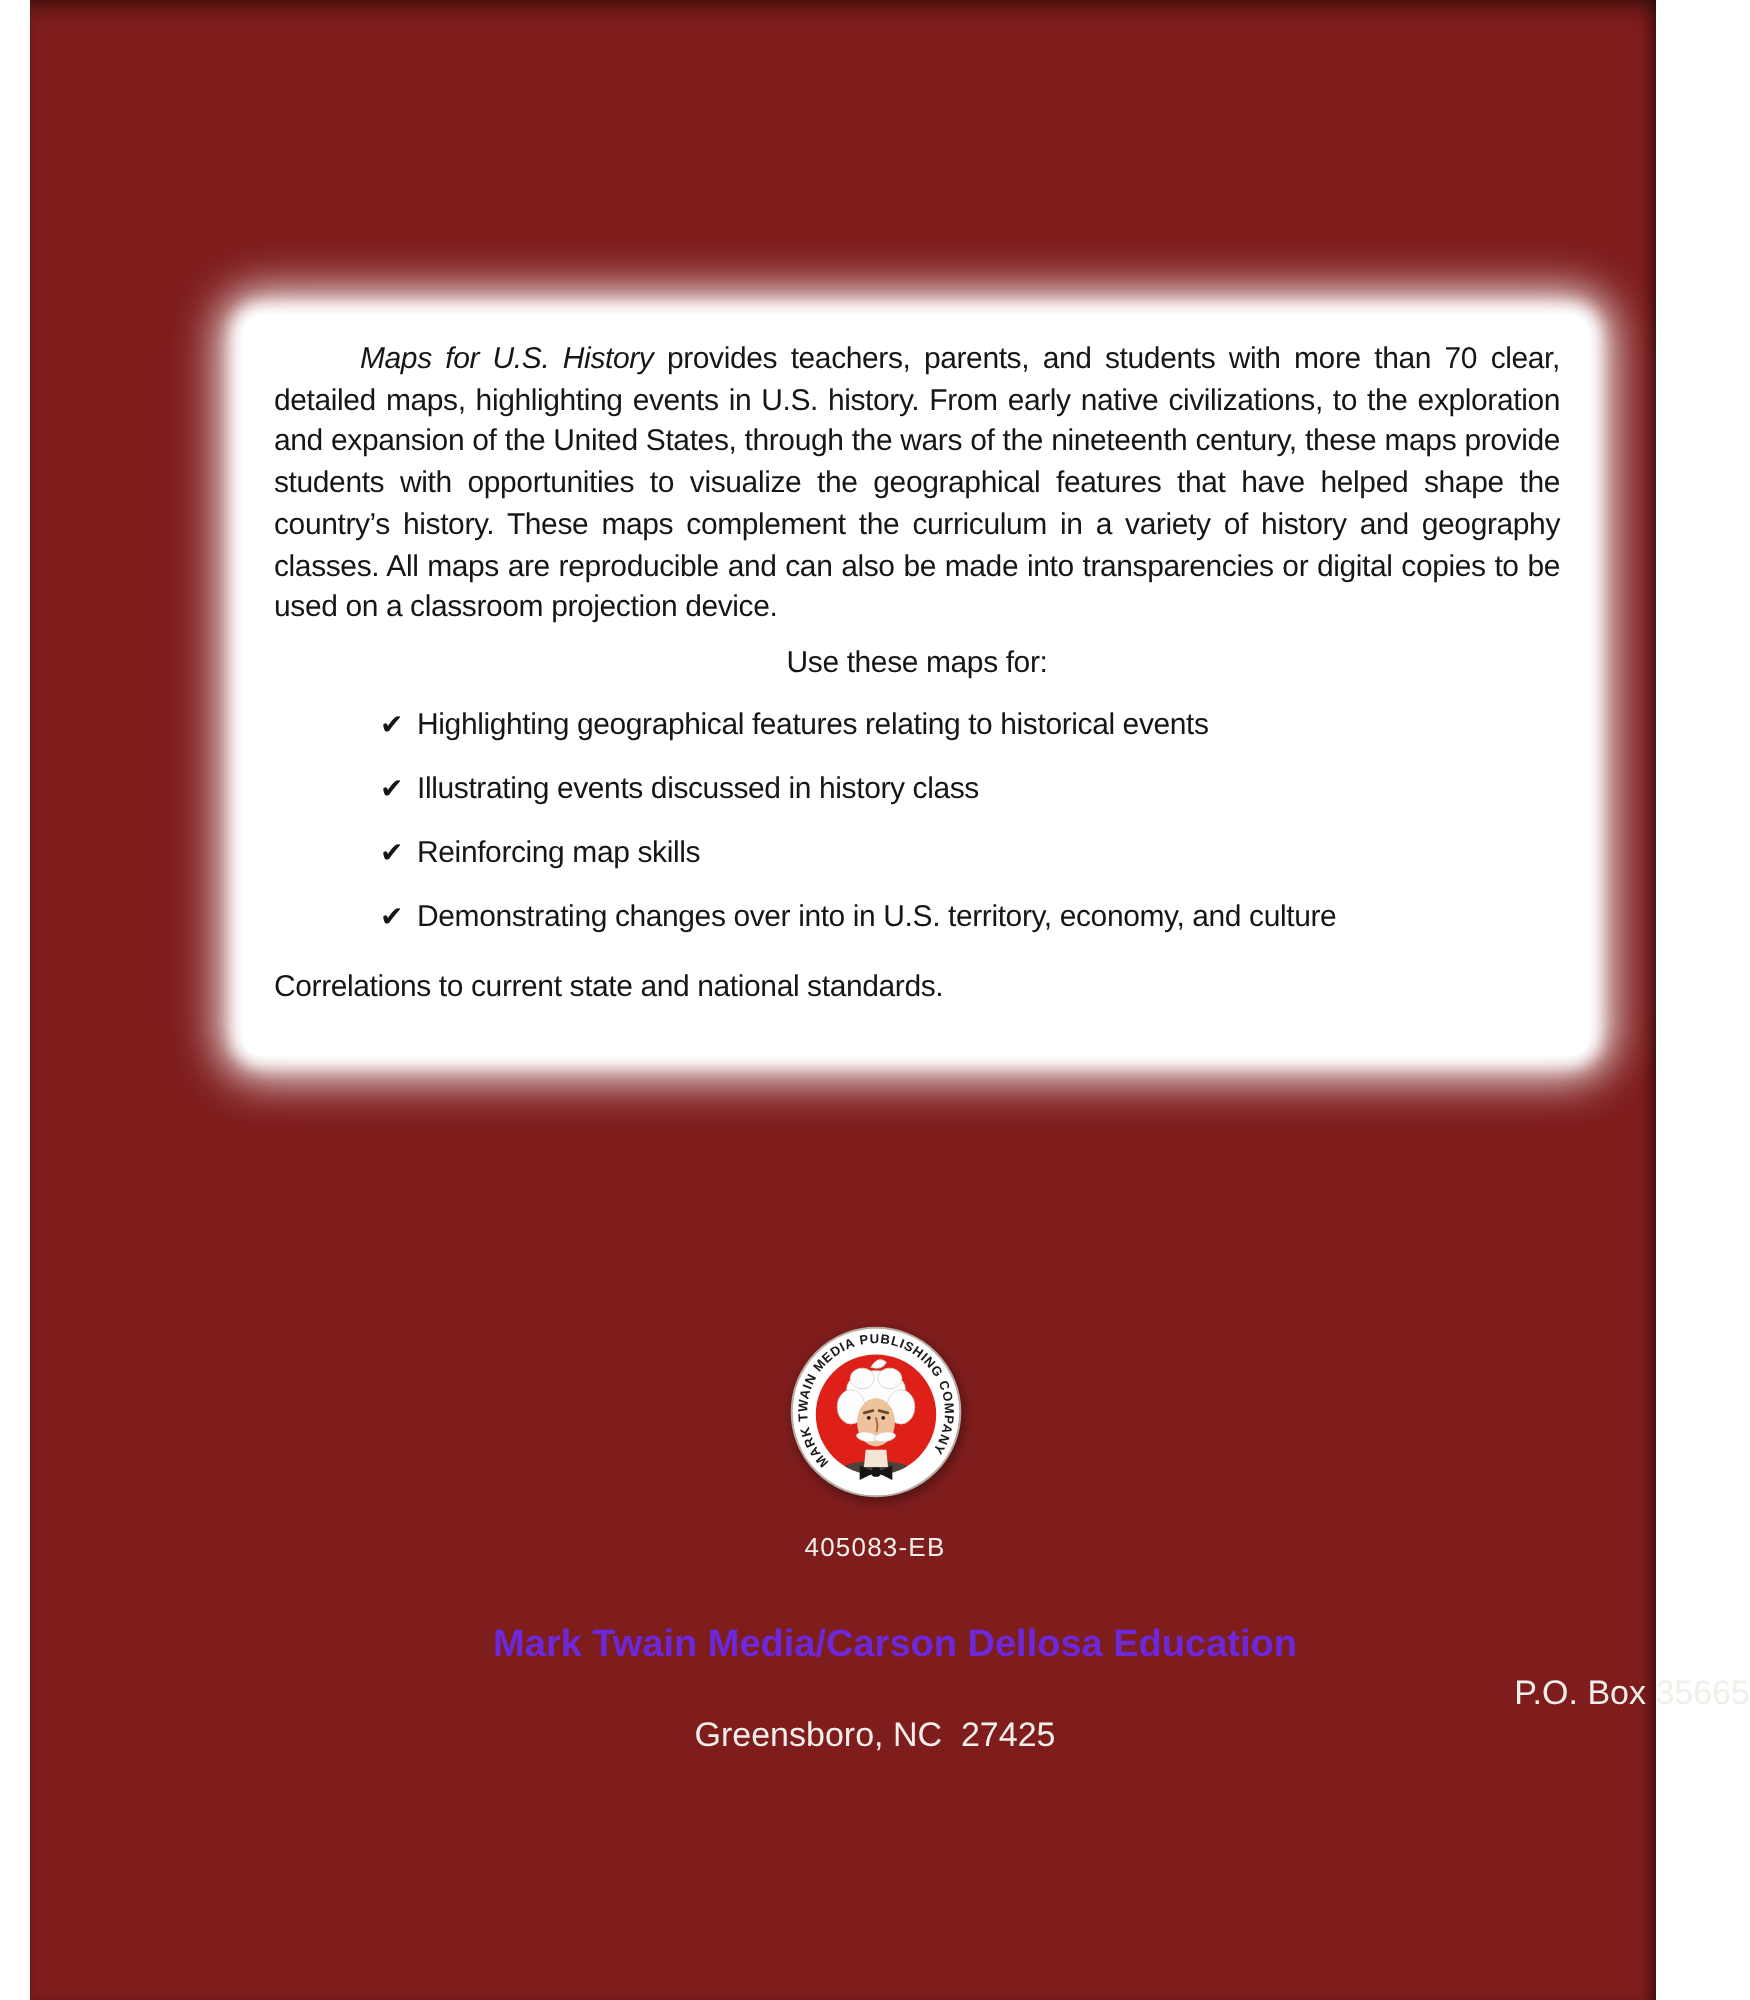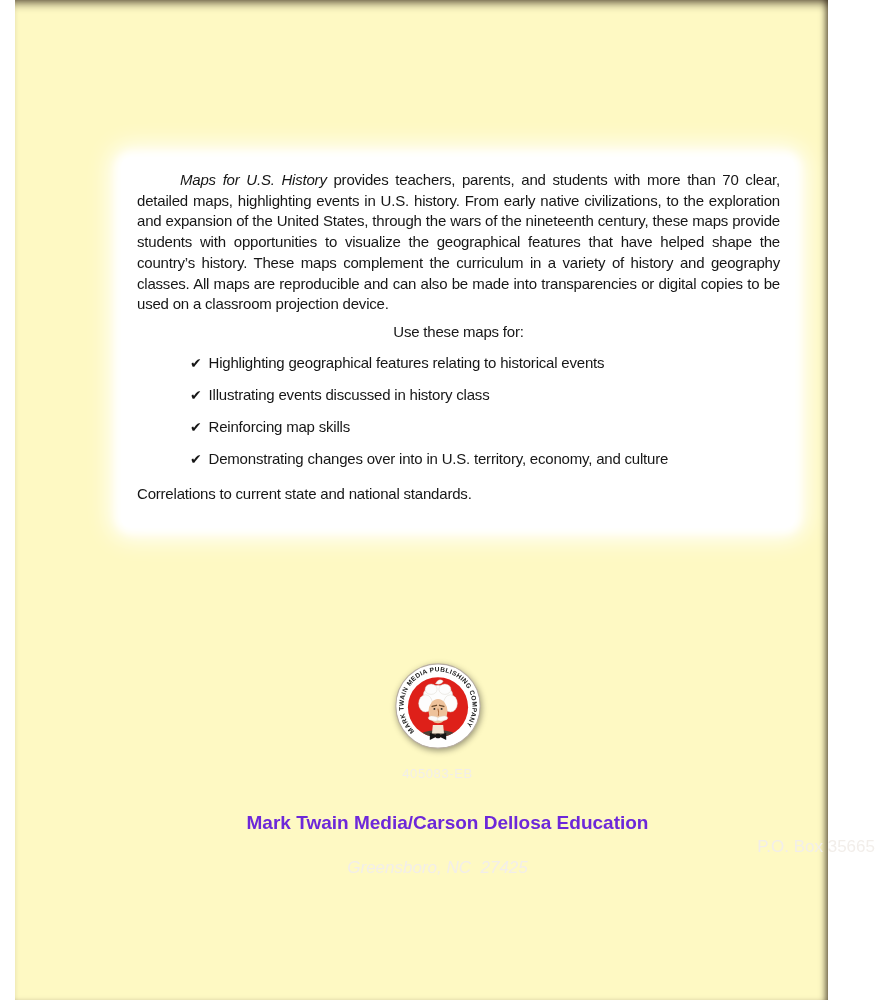--- a/index.html
+++ b/index.html
@@ -15,21 +15,21 @@
     background: #ffffff;
     overflow: hidden;
   }
   
   .cover {
     position: absolute;
     left: 15px;
     top: 0;
     width: 813px;
     height: 1000px;
-    background: #fef9c3;
+    background: #7f1d1d;
     box-shadow:
       inset 0 9px 10px -6px rgba(24, 10, 3, 0.65),
       inset -6px 0 7px -4px rgba(24, 10, 3, 0.70);
   }
   
   .panel {
     position: absolute;
     left: 106px;
     top: 157px;
     width: 674px;
@@ -117,21 +117,20 @@
     white-space: pre-wrap;
   }
   .pub-city {
     position: absolute;
     left: 0; right: 0;
     top: 858px;
     text-align: center;
     color: #f2eeea;
     font-size: 17px;
     white-space: pre-wrap;
-    font-style: italic;
   }
 </style>
 </head>
 <body>
 
 <div class="page">
   <div class="cover">
 
     <div class="panel">
       <p class="intro"><em>Maps for U.S. History</em><span> provides teachers, parents, and students with more than 70 clear, detailed maps, highlighting events in U.S. history. From early native civilizations, to the exploration and expansion of the United States, through the wars of the nineteenth century, these maps provide students with opportunities to visualize the geographical features that have helped shape the country’s history. These maps complement the curriculum in a variety of history and geography classes. All maps are reproducible and can also be made into transparencies or digital copies to be used on a classroom projection device.</span></p>

